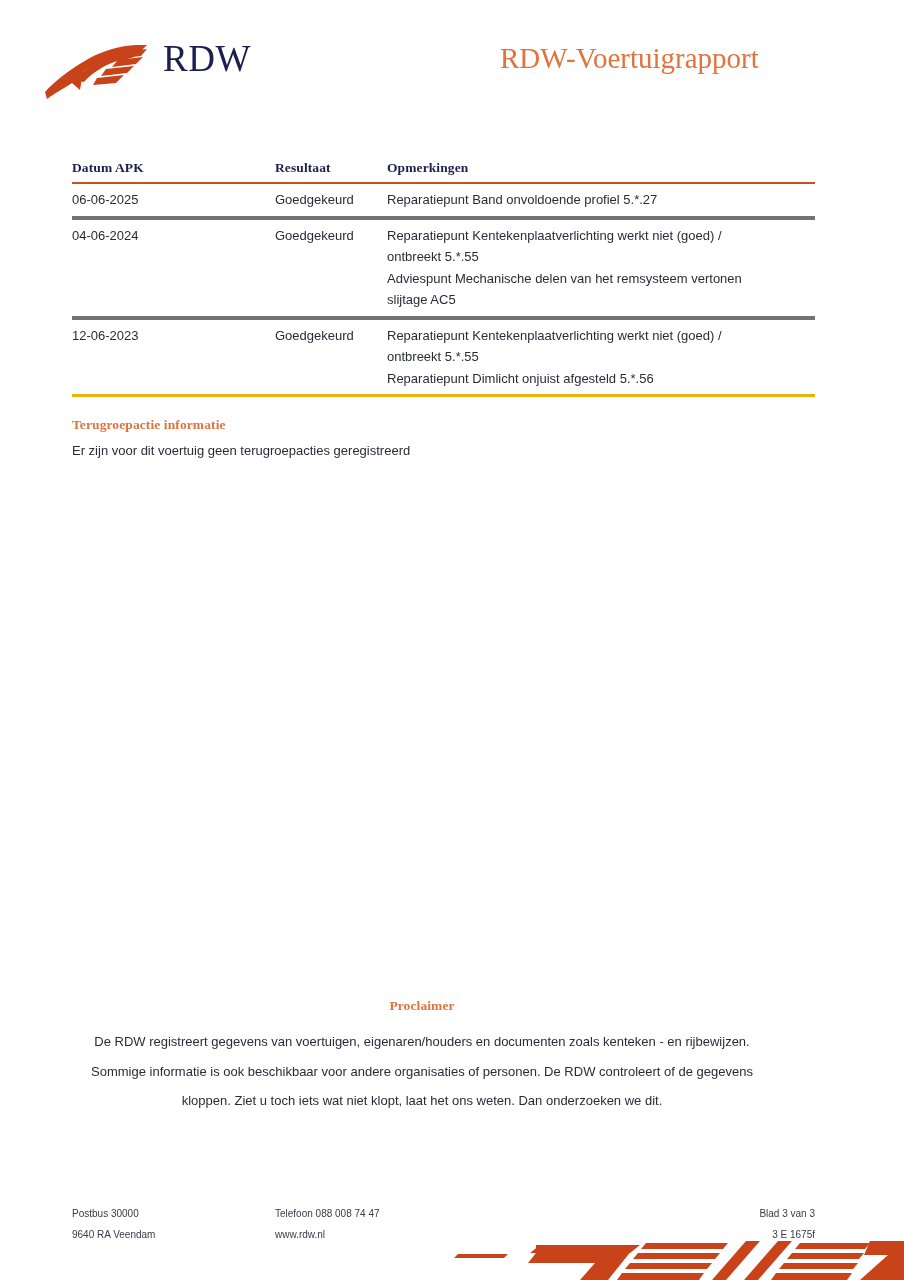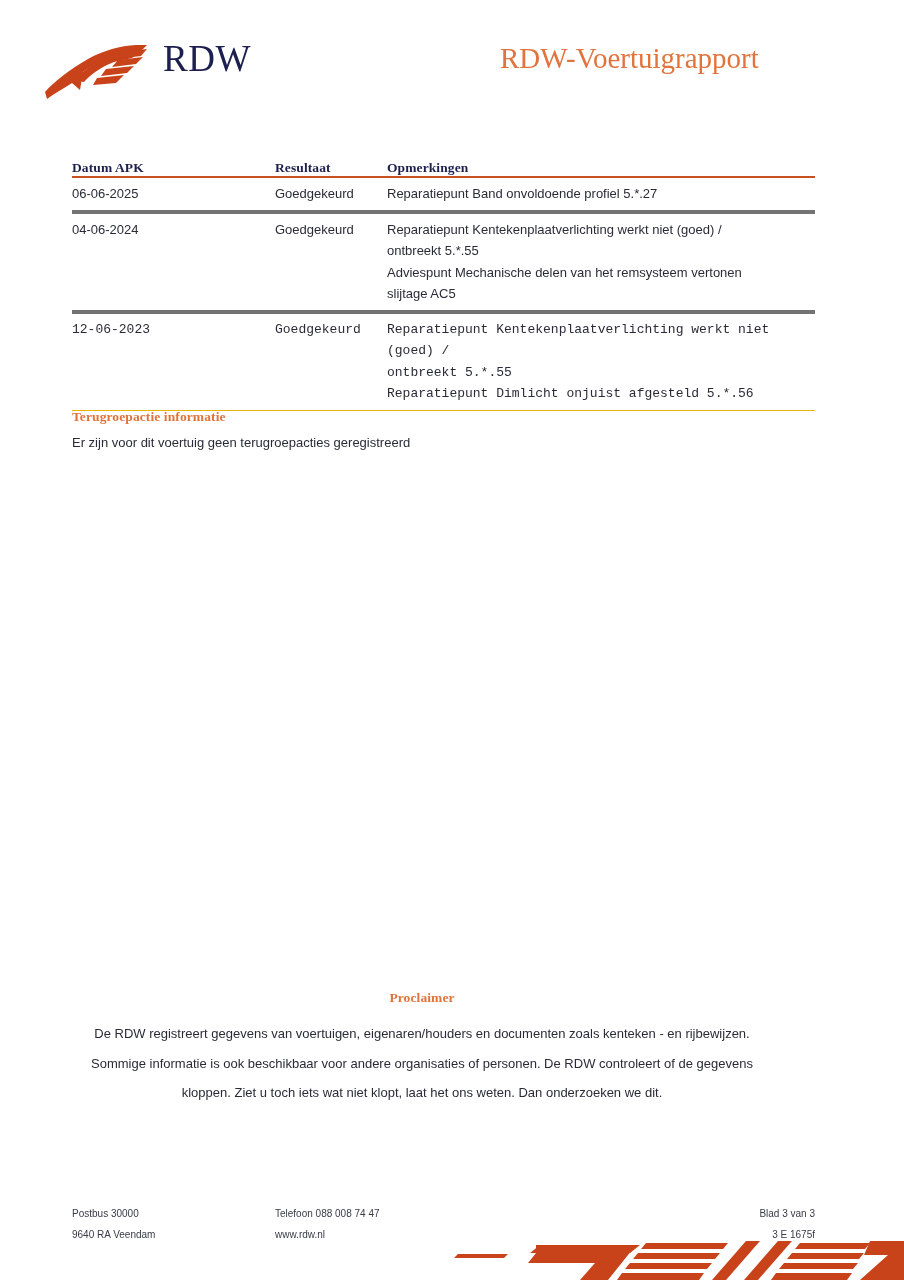--- a/index.html
+++ b/index.html
@@ -83,30 +83,30 @@
 
   
   .apk-table {
     position: absolute;
     left: 72px;
     top: 160px;
     width: 743px;
   }
   .apk-head {
     display: flex;
-    padding-bottom: 0;
+    padding-bottom: 6px;
     border-bottom: 2px solid #c8511f;
   }
   .apk-row {
     display: flex;
     border-bottom: 4px solid #737373;
     padding-top: 5px;
     padding-bottom: 5px;
   }
-  .apk-row:last-child { border-bottom: 1px solid #eab308; font-family: Liberation Mono, monospace; }
+  .apk-row:last-child { border-bottom: 3px solid #eab308; }
 
   .col-date    { width: 203px; flex: 0 0 203px; }
   .col-result  { width: 112px; flex: 0 0 112px; }
   .col-remarks { flex: 1 1 auto; }
 
   .apk-head .hcell {
     font-family: "Liberation Serif", serif;
     font-weight: bold;
     font-size: 13.5px;
     color: #1d1f4e;
@@ -119,20 +119,21 @@
   }
   .remark-line { display: block; }
 
   
   .section-heading {
     font-family: "Liberation Serif", serif;
     font-weight: bold;
     font-size: 13.5px;
     color: #e1733c;
     letter-spacing: 0.1px;
+    margin-top: 8px;
   }
   .section-body {
     font-size: 13px;
     line-height: 21px;
     color: #2b2b38;
   }
 
   .recall-block {
     position: absolute;
     left: 72px;

